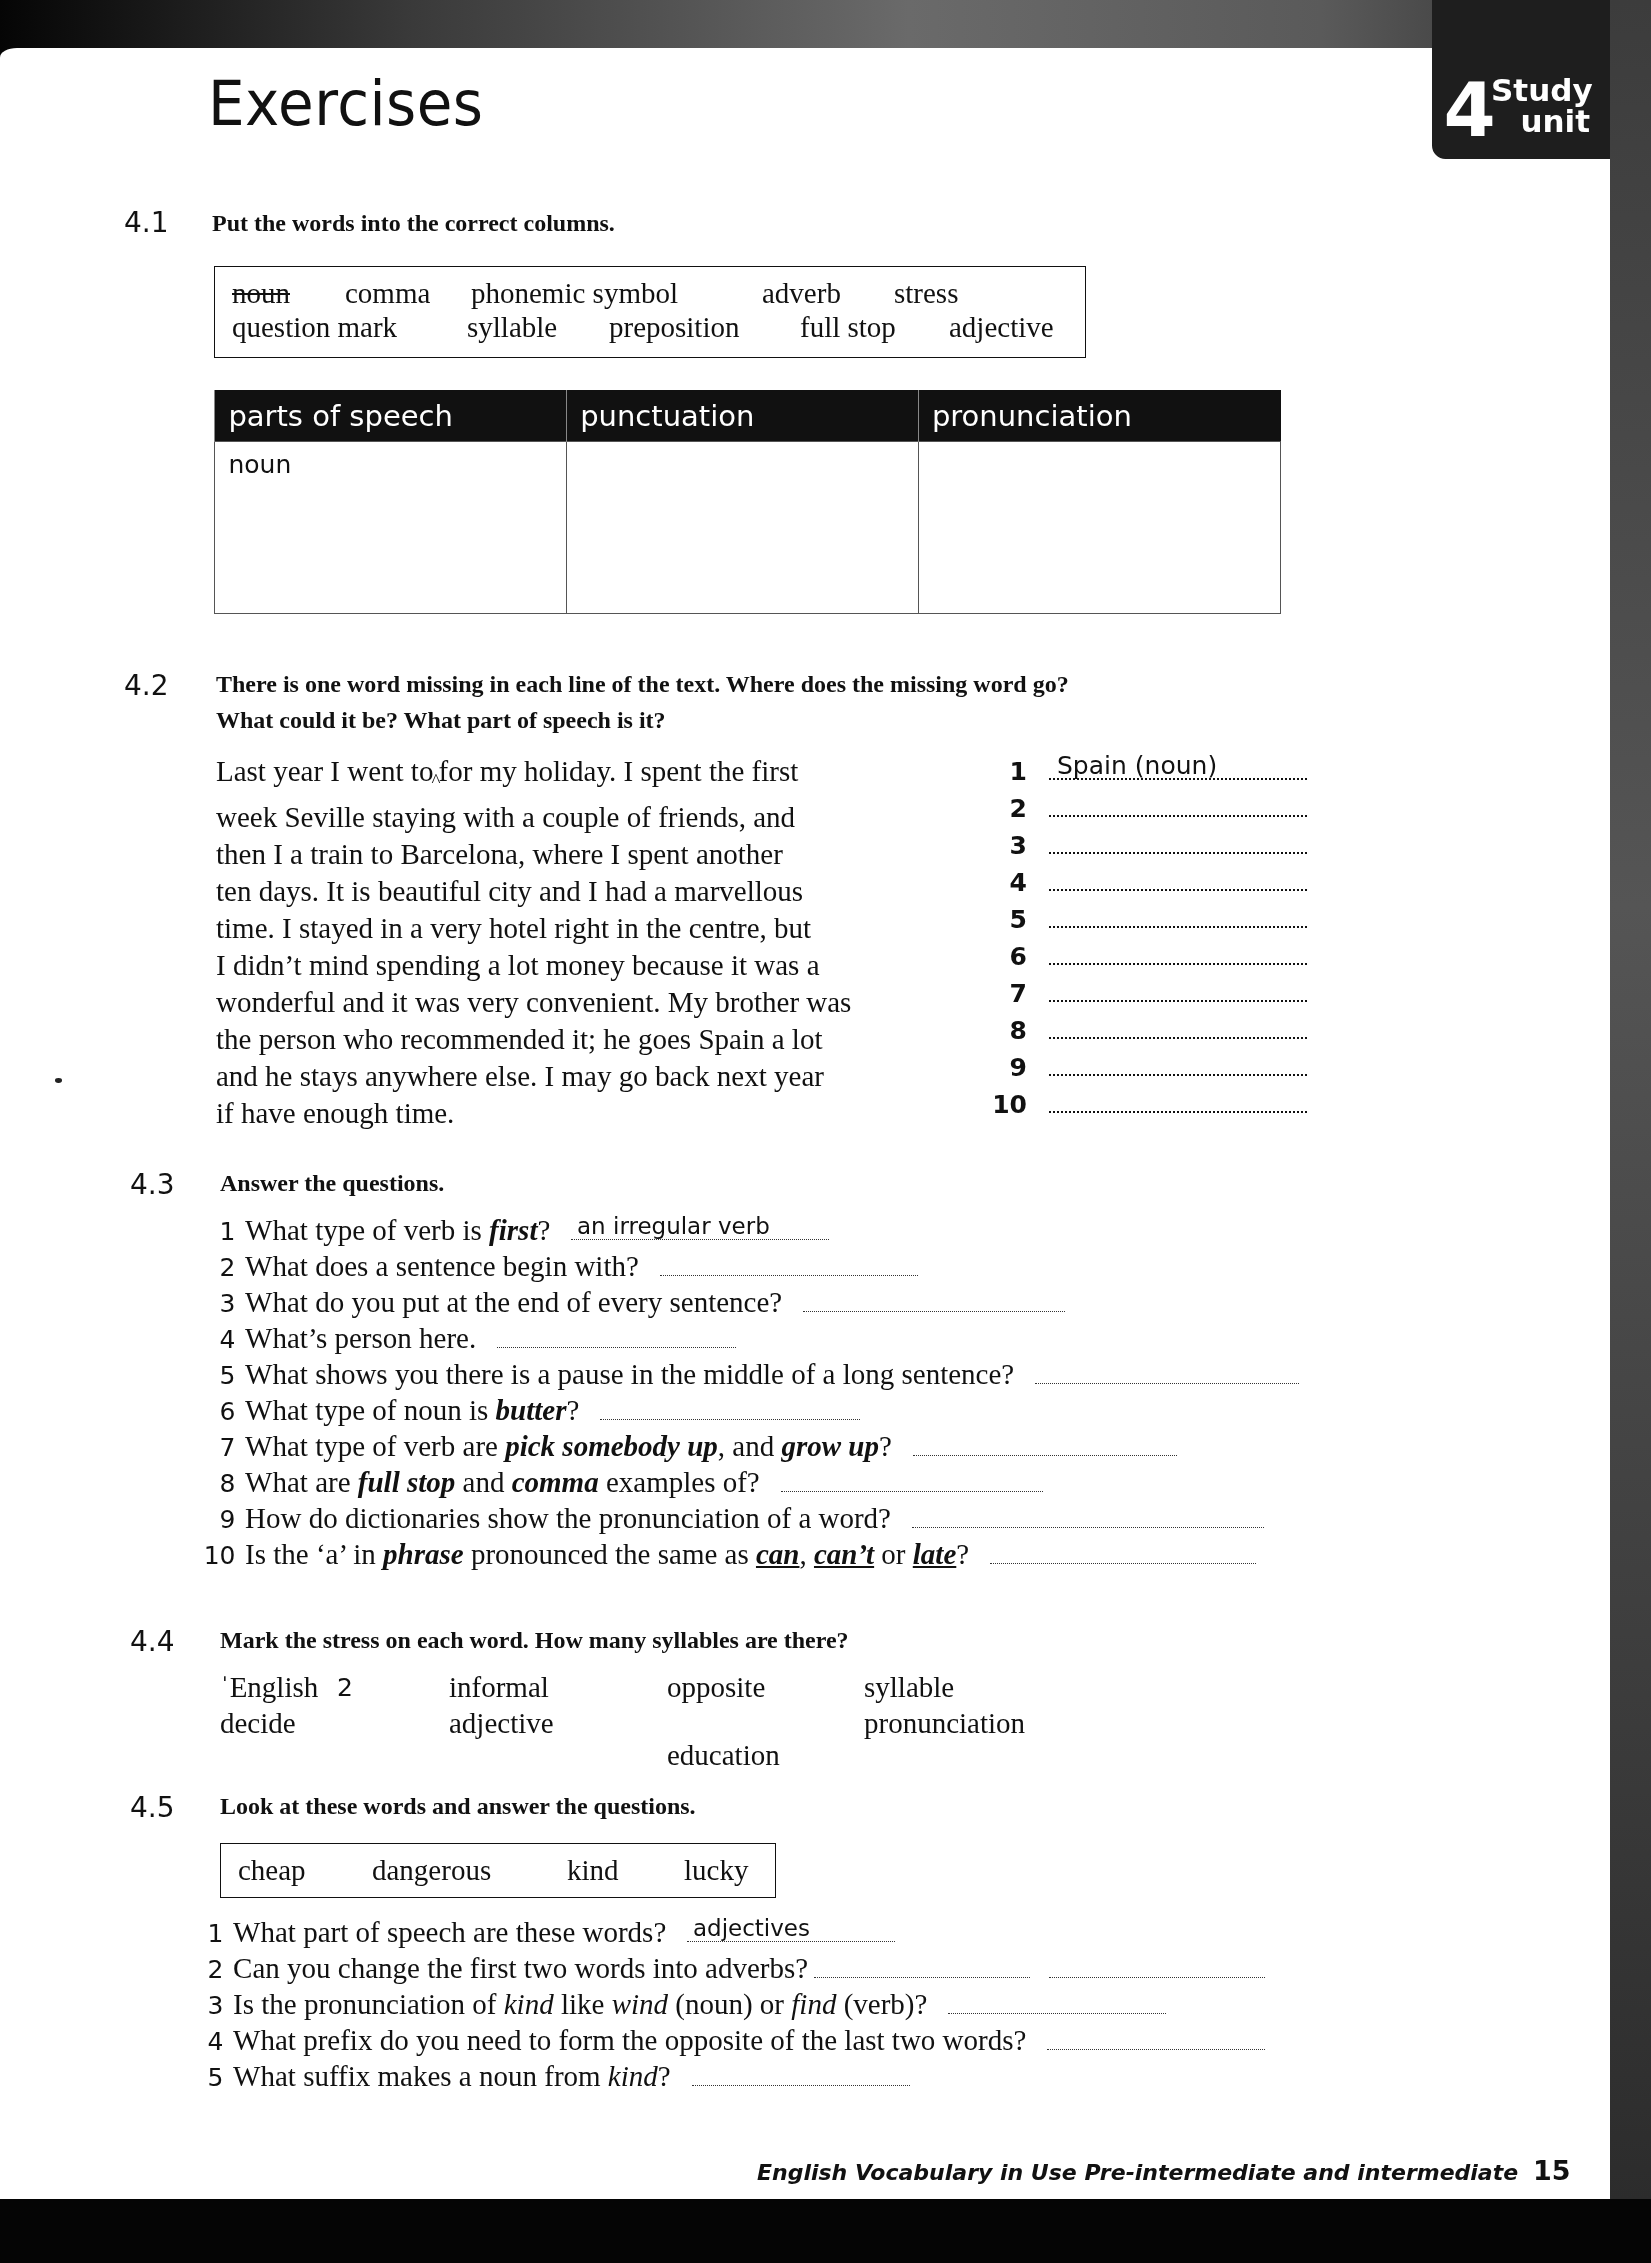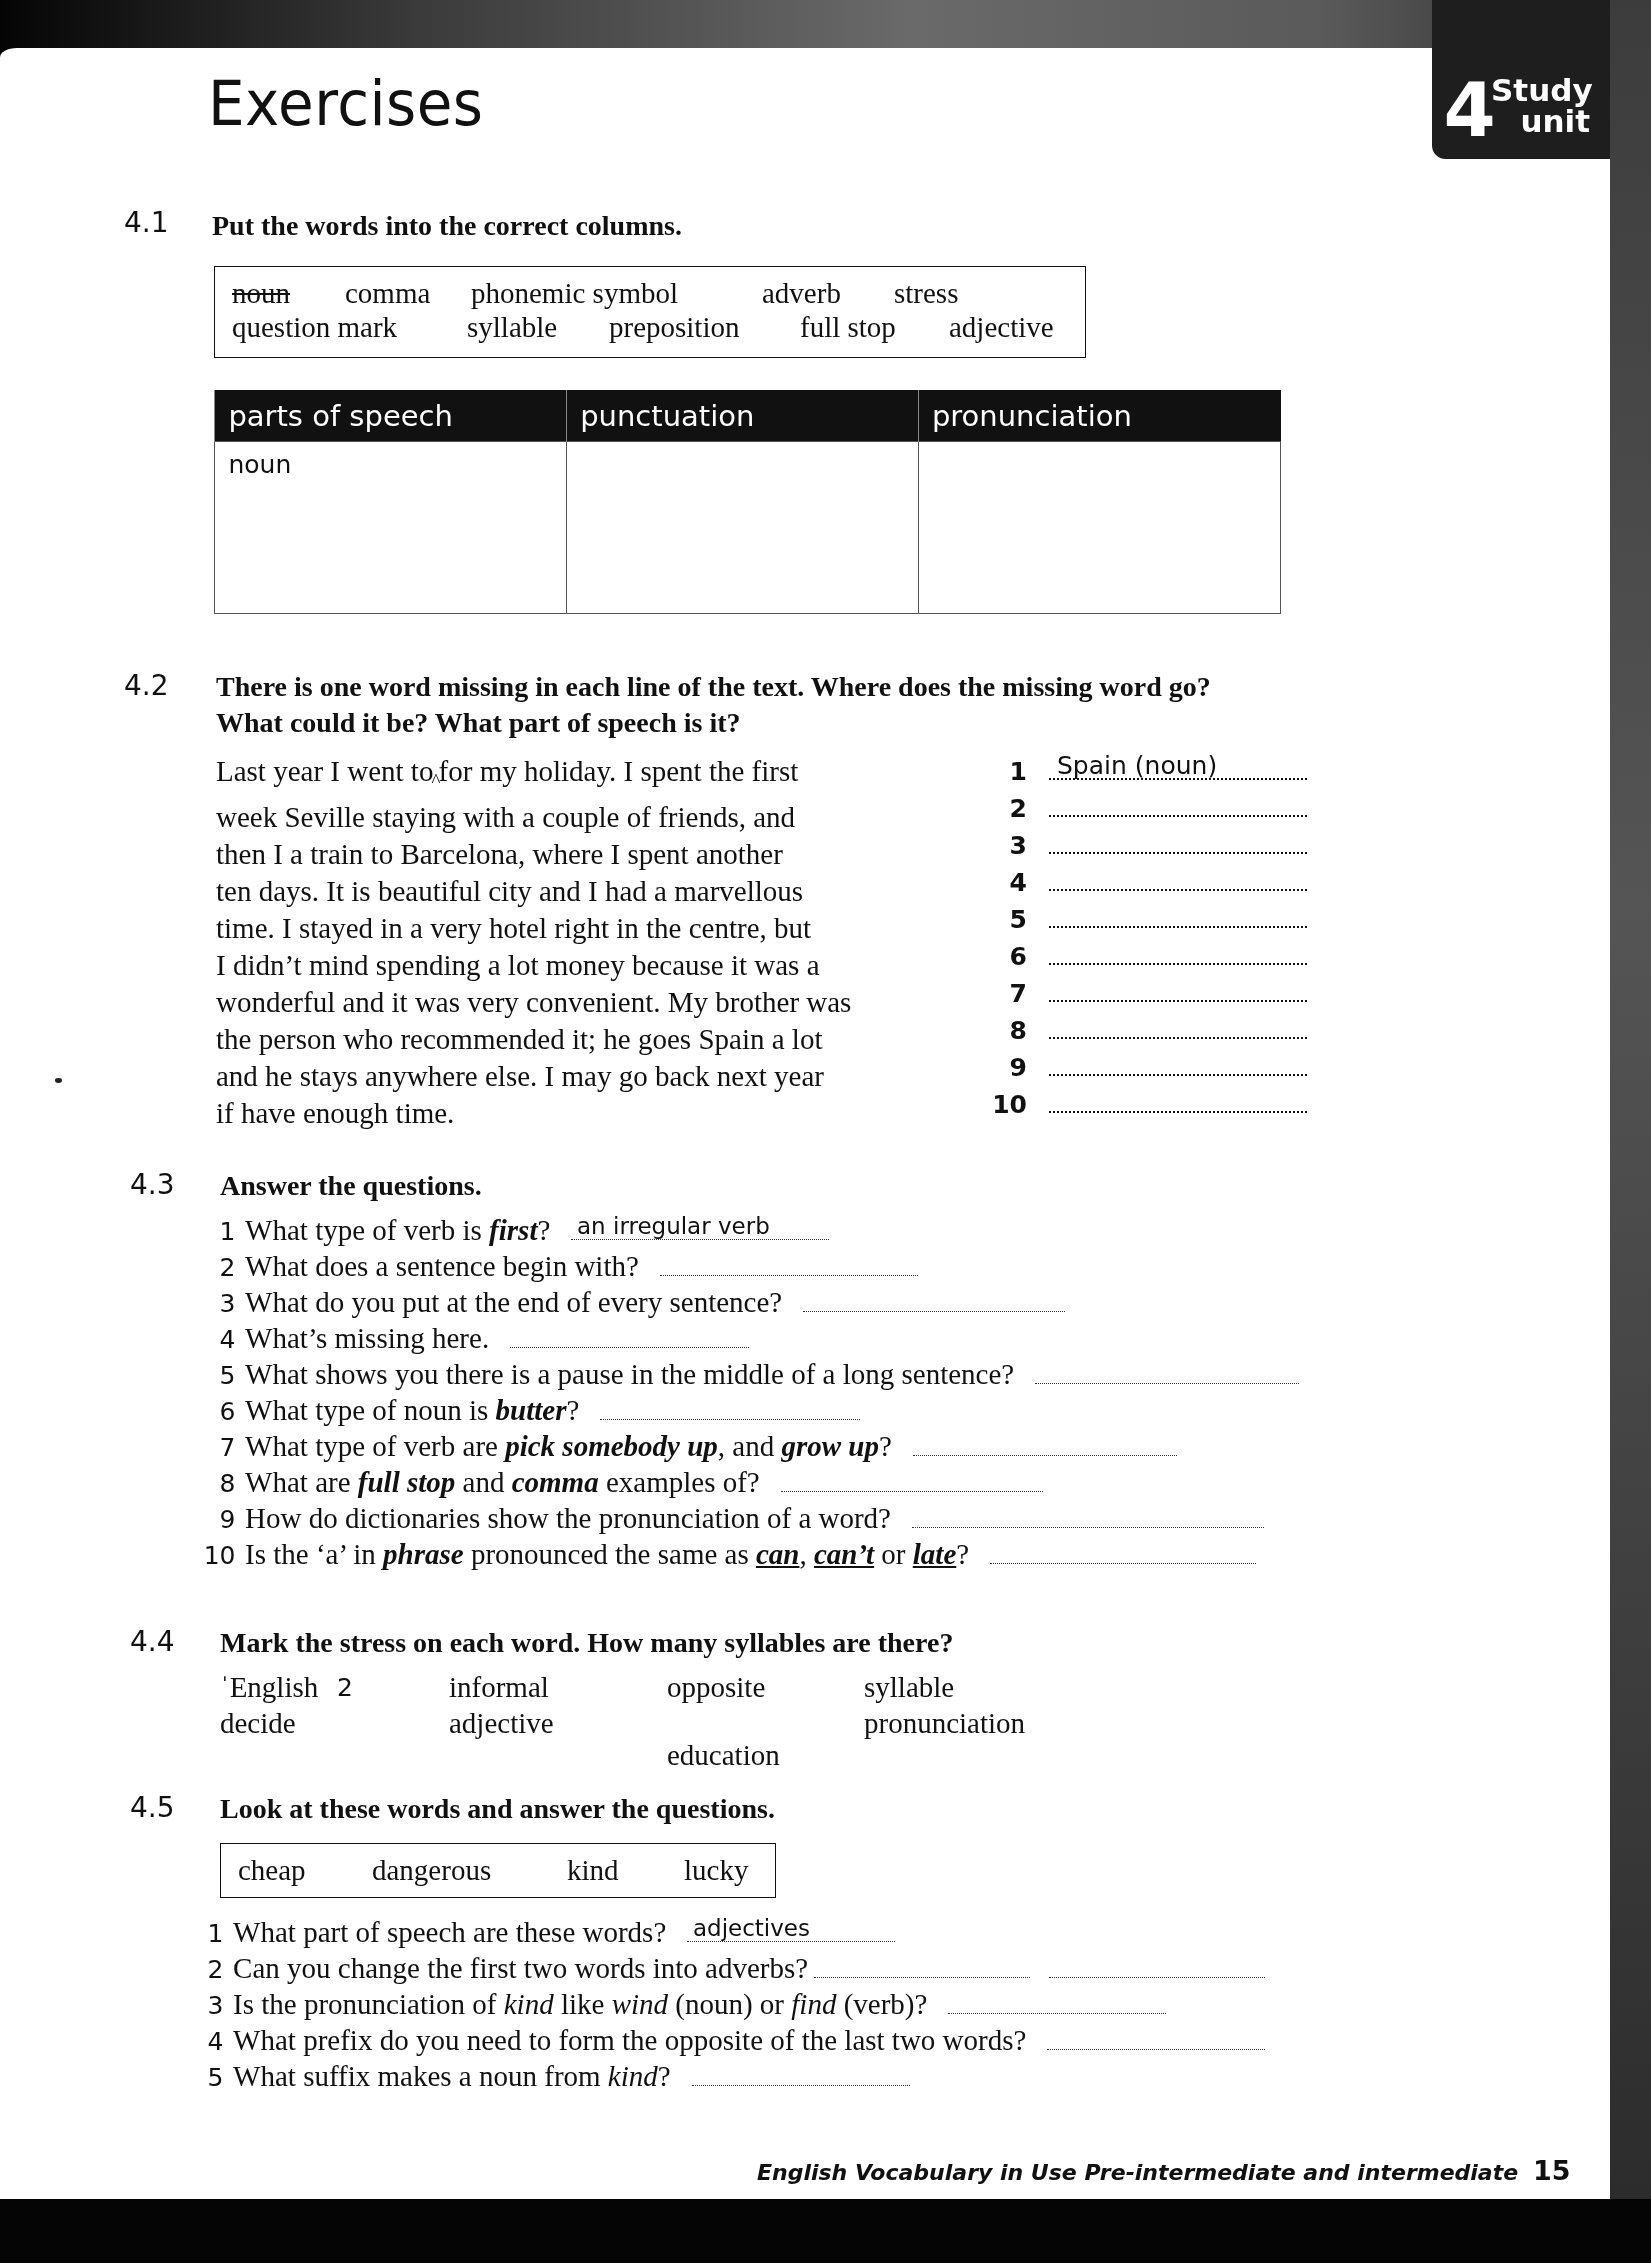--- a/index.html
+++ b/index.html
@@ -37,21 +37,21 @@
     font-size:31px; font-weight:bold; line-height:31px;
   }
   .title {
     position:absolute; left:208px; top:67px; font-family:"DejaVu Sans", sans-serif;
     font-size:63px; font-weight:normal; letter-spacing:0.5px; transform:scaleX(0.92); transform-origin:left;
   }
   .ex-num {
     position:absolute; font-family:"DejaVu Sans", sans-serif; font-size:28px; color:#111;
   }
   .ex-instr {
-    position:absolute; font-size:28px; font-weight:bold;
+    position:absolute; font-size:24px; font-weight:bold;
   }
   .wordbox {
     position:absolute; border:1.9px solid #111; font-size:29px; box-sizing:border-box;
   }
   .wordbox span { position:absolute; }
   .strike { text-decoration:line-through; }
   table.cols {
     position:absolute; left:214px; top:390px; width:1067px; border-collapse:collapse;
   }
   table.cols th {
@@ -214,21 +214,21 @@
 
 <div class="speck"></div>
 
 <div class="ex-num" style="left:130px; top:1168px;">4.3</div>
 <div class="ex-instr" style="left:220px; top:1170px;">Answer the questions.</div>
 
 <div class="qlist" style="left:203px; top:1214px;">
   <div class="q"><span class="qn">1</span><span>What type of verb is </span><i>first</i><span>?</span><span class="dl" style="width:258px;"><span class="hw">an irregular verb</span></span></div>
   <div class="q"><span class="qn">2</span><span>What does a sentence begin with?</span><span class="dl" style="width:258px;"><span class="hw"></span></span></div>
   <div class="q"><span class="qn">3</span><span>What do you put at the end of every sentence?</span><span class="dl" style="width:262px;"><span class="hw"></span></span></div>
-  <div class="q"><span class="qn">4</span><span>What’s missing here.</span><span class="dl" style="width:239px;"><span class="hw"></span></span></div>
+  <div class="q"><span class="qn">4</span><span>What’s person here.</span><span class="dl" style="width:239px;"><span class="hw"></span></span></div>
   <div class="q"><span class="qn">5</span><span>What shows you there is a pause in the middle of a long sentence?</span><span class="dl" style="width:264px;"><span class="hw"></span></span></div>
   <div class="q"><span class="qn">6</span><span>What type of noun is </span><i>butter</i><span>?</span><span class="dl" style="width:260px;"><span class="hw"></span></span></div>
   <div class="q"><span class="qn">7</span><span>What type of verb are </span><i>pick somebody up</i><span>, and </span><i>grow up</i><span>?</span><span class="dl" style="width:264px;"><span class="hw"></span></span></div>
   <div class="q"><span class="qn">8</span><span>What are </span><i>full stop</i><span> and </span><i>comma</i><span> examples of?</span><span class="dl" style="width:262px;"><span class="hw"></span></span></div>
   <div class="q"><span class="qn">9</span><span>How do dictionaries show the pronunciation of a word?</span><span class="dl" style="width:352px;"><span class="hw"></span></span></div>
   <div class="q"><span class="qn">10</span><span>Is the ‘a’ in </span><i>phrase</i><span> pronounced the same as </span><i class="u">can</i><span>, </span><i class="u">can’t</i><span> or </span><i class="u">late</i><span>?</span><span class="dl" style="width:266px;"><span class="hw"></span></span></div>
 </div>
 
 <div class="ex-num" style="left:130px; top:1625px;">4.4</div>
 <div class="ex-instr" style="left:220px; top:1627px;">Mark the stress on each word. How many syllables are there?</div>

